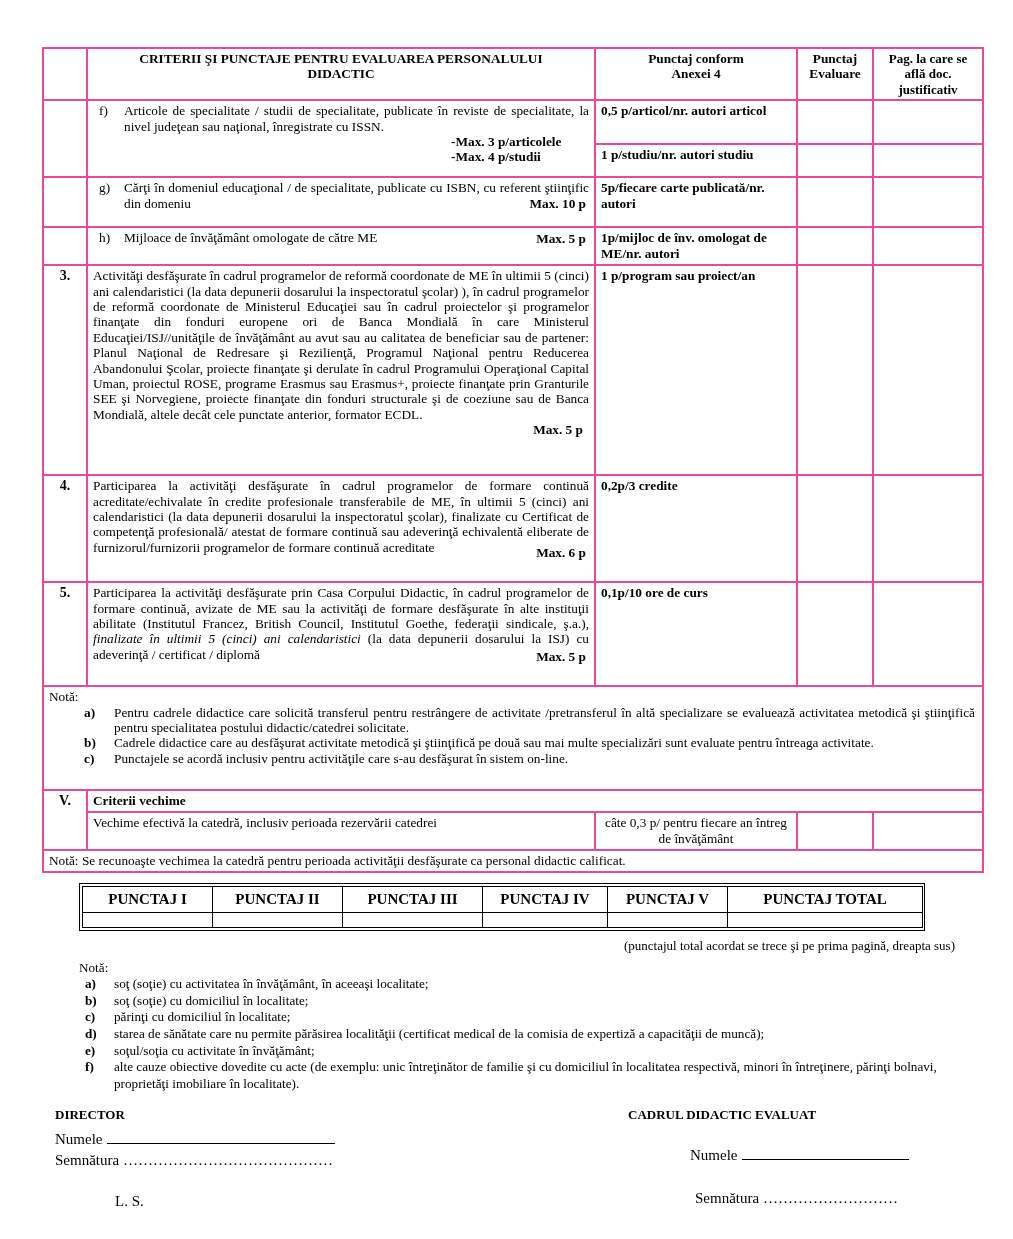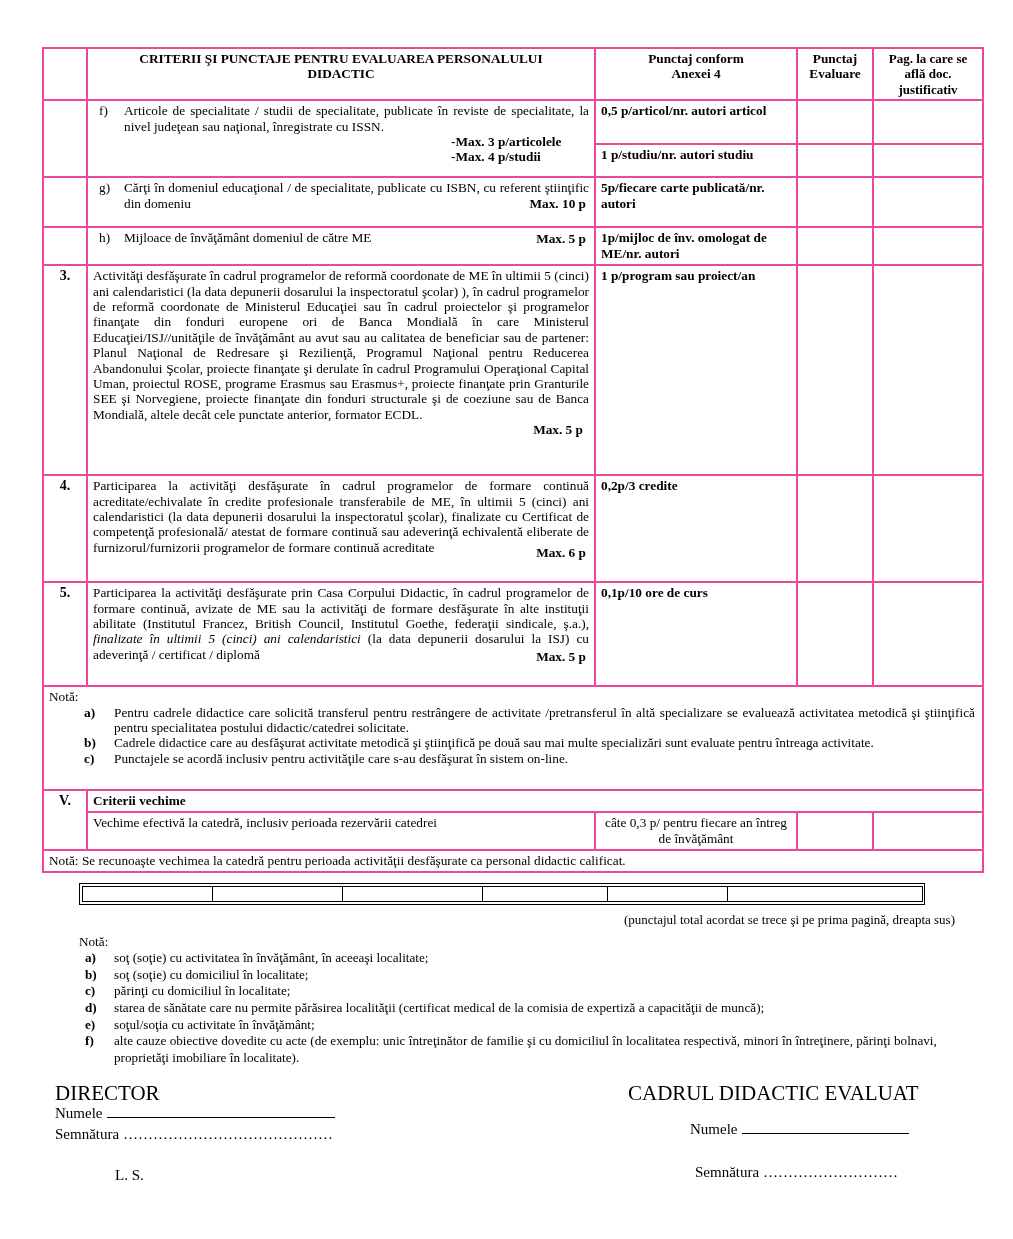--- a/index.html
+++ b/index.html
@@ -67,21 +67,21 @@
 
   .caption { text-align: right; padding-right: 28px; margin-top: 7px; font-size: 13px; }
 
   .tb { margin: 6px 0 0 37px; font-size: 13.2px; line-height: 16.6px; }
   .titem { display: flex; }
   .tletter { flex: 0 0 29px; margin-left: 6px; font-weight: bold; }
   .ttext { flex: 1; padding-right: 10px; }
 
   .sigs { position: relative; height: 128px; margin-top: 13px; font-size: 15px; }
   .sig-abs { position: absolute; white-space: nowrap; }
-  .sig-title { font-weight: normal; font-size: 21px; }
+  .sig-title { font-weight: bold; font-size: 13px; }
   .name-line { display: inline-block; border-bottom: 1px solid #000; height: 13px;
                vertical-align: baseline; margin-left: 5px; }
 </style>
 </head>
 <body>
 
 <div class="sheet">
 
   <table class="main-table">
     <colgroup>
@@ -137,21 +137,21 @@
         <td class="pcell">5p/fiecare carte publicată/nr. autori</td>
         <td></td>
         <td></td>
       </tr>
 
       <tr class="h-hh">
         <td></td>
         <td class="rel">
           <div class="hang">
             <span class="letter">h)</span>
-            <div class="htext">Mijloace de învăţământ domeniul de către ME</div>
+            <div class="htext">Mijloace de învăţământ omologate de către ME</div>
           </div>
           <div class="max-abs-top">Max. 5 p</div>
         </td>
         <td class="pcell">1p/mijloc de înv. omologat de ME/nr. autori</td>
         <td></td>
         <td></td>
       </tr>
 
       <tr class="h-r3 thick-top">
         <td class="cnum">3.</td>
@@ -224,20 +224,28 @@
     <table class="score-table">
       <colgroup>
         <col style="width:130px">
           <col style="width:130px">
           <col style="width:140px">
           <col style="width:125px">
           <col style="width:120px">
           <col style="width:195px">
       </colgroup>
       <tbody>
+        <tr>
+          <td>PUNCTAJ I</td>
+          <td>PUNCTAJ II</td>
+          <td>PUNCTAJ III</td>
+          <td>PUNCTAJ IV</td>
+          <td>PUNCTAJ V</td>
+          <td>PUNCTAJ TOTAL</td>
+        </tr>
         <tr class="empty">
           <td></td>
           <td></td>
           <td></td>
           <td></td>
           <td></td>
           <td></td>
         </tr>
       </tbody>
     </table>

